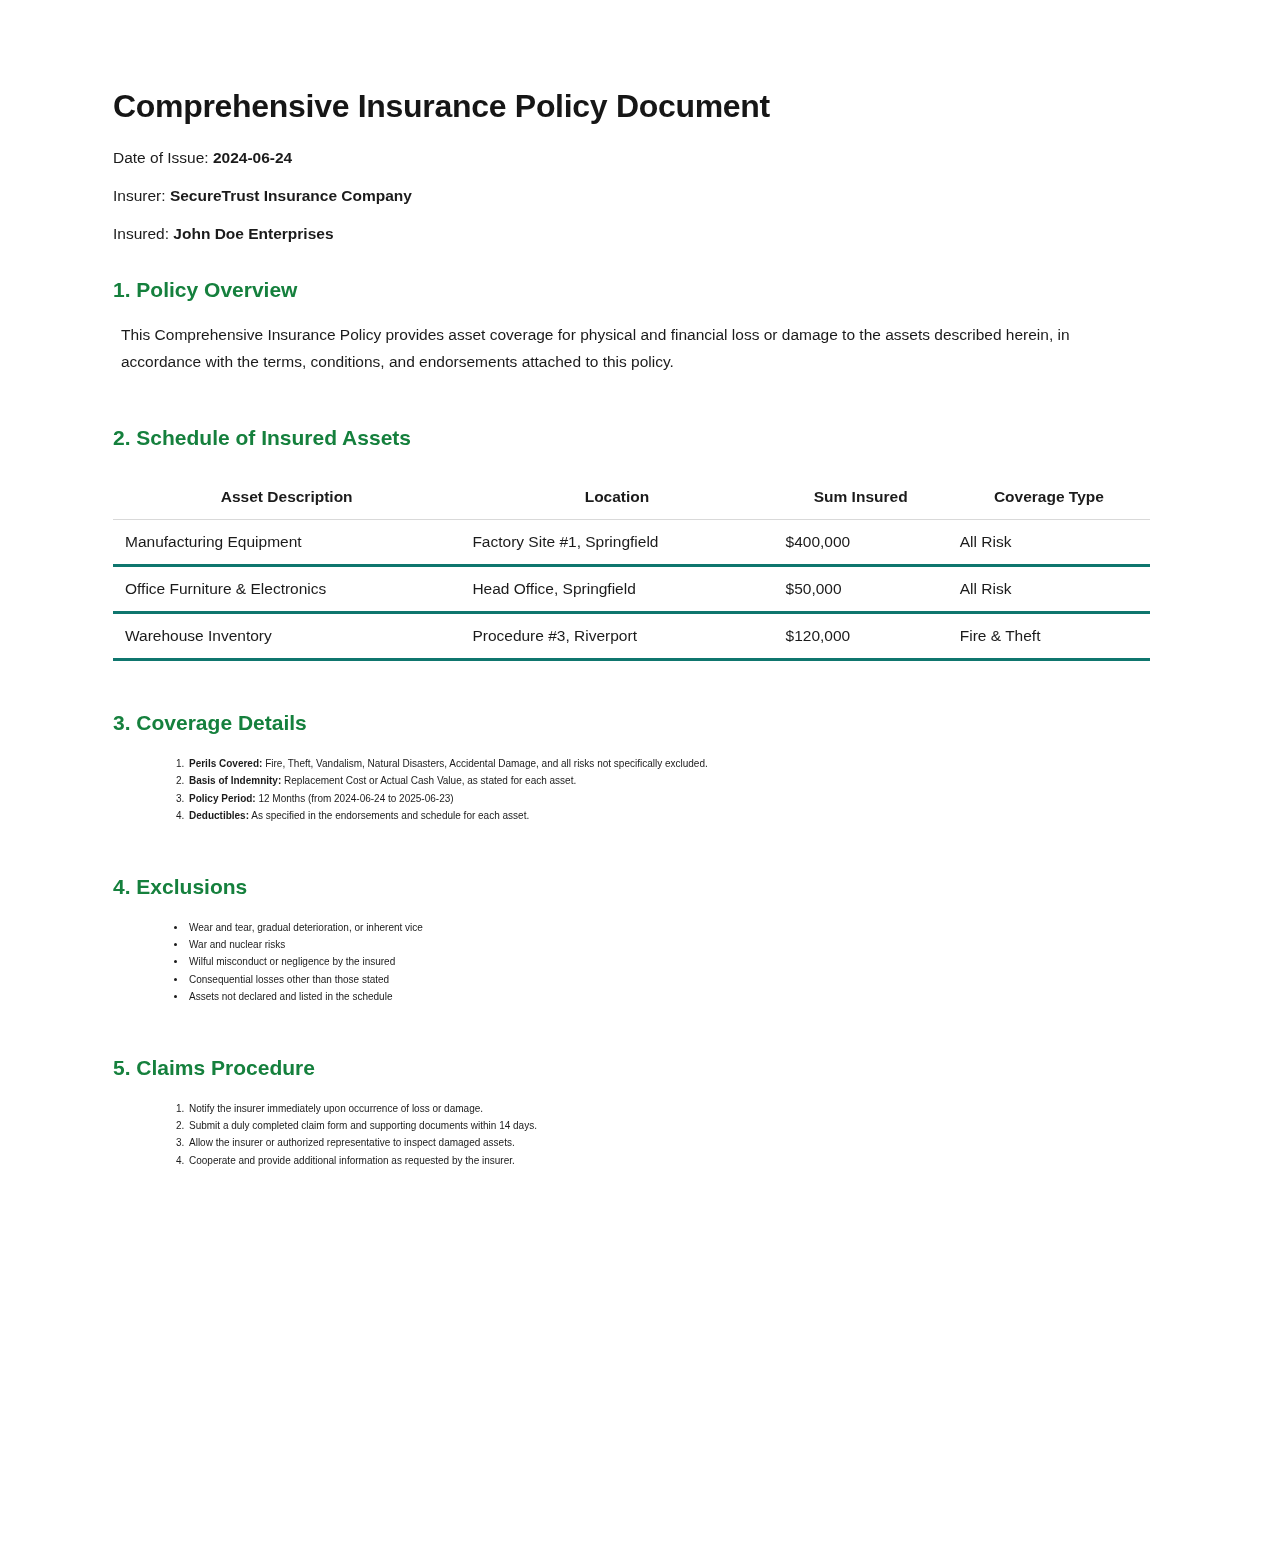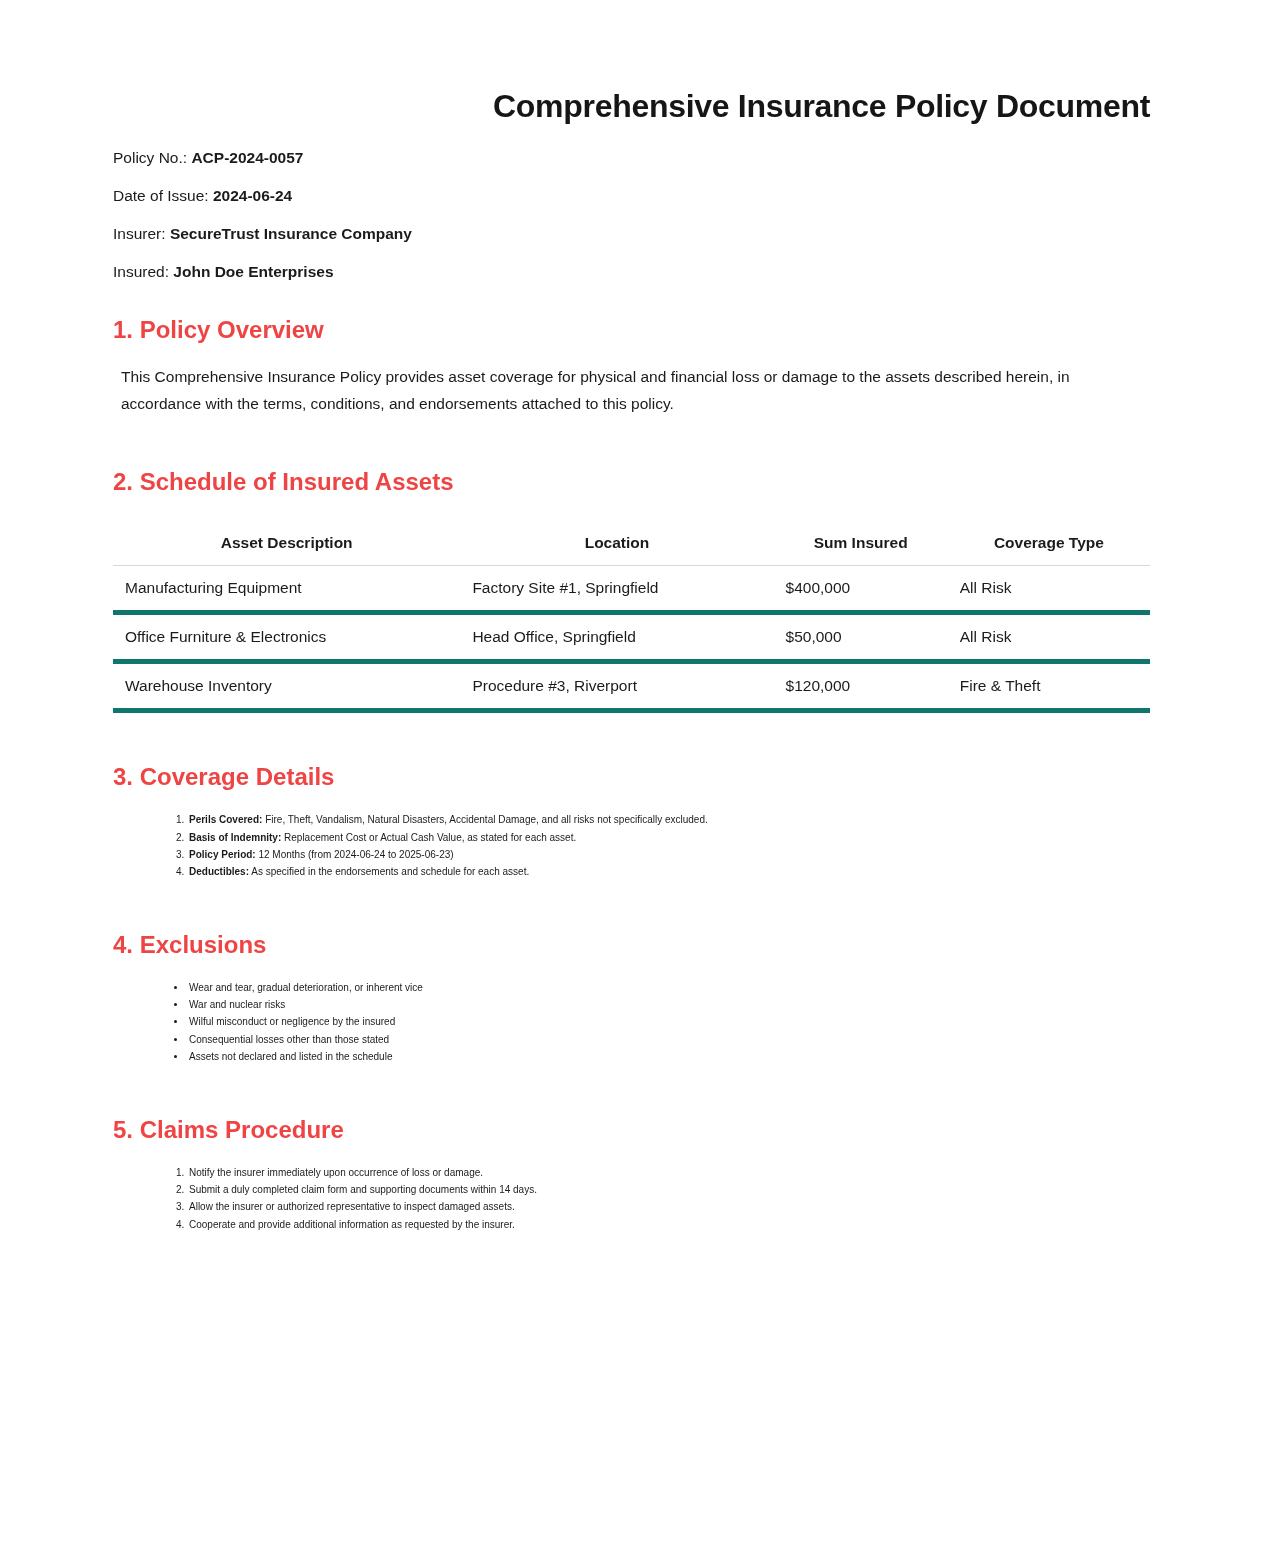--- a/index.html
+++ b/index.html
@@ -16,32 +16,31 @@
     margin: 0 auto;
     padding: 88px 113px 60px 113px;
     background: #ffffff;
   }
   h1.doc-title {
     font-size: 32px;
     font-weight: 700;
     letter-spacing: -0.3px;
     margin: 0 0 24px 0;
     color: #161616;
-    text-align: right;
   }
   p.meta {
     font-size: 15.5px;
     margin: 0 0 21px 0;
     line-height: 1.1;
   }
   p.meta .b { font-weight: 700; }
   h2.section-heading {
-    font-size: 24px;
+    font-size: 21px;
     font-weight: 700;
-    color: #ef4444;
+    color: #15803d;
     margin: 50px 0 20px 0;
   }
   h2.first { margin-top: 36px; }
   p.body-text {
     font-size: 15.5px;
     line-height: 1.74;
     margin: 8px;
     max-width: 1037px;
   }
   table.assets {
@@ -51,41 +50,40 @@
     font-size: 15.5px;
   }
   table.assets th {
     text-align: center;
     font-weight: 700;
     padding: 12px 12px 13px 12px;
     border-bottom: 1px solid #d9d9d9;
   }
   table.assets td {
     padding: 13px 12px;
-    border-bottom: 5px solid #0f766e;
+    border-bottom: 3px solid #0f766e;
   }
   ol.num-list, ul.bullet-list {
     margin: 20px 0 0 0;
     padding: 0 0 0 74px;
     font-size: 10px;
     line-height: 1.74;
   }
   ol.num-list li, ul.bullet-list li {
     padding-left: 2px;
   }
   ol.num-list li strong { font-weight: 700; }
 </style>
 </head>
 <body>
 
 <div class="page">
 
   <h1 class="doc-title">Comprehensive Insurance Policy Document</h1>
 
-  <p class="meta"><span>Policy No.:</span> <span class="b">ACP-2024-0057</span></p>
   <p class="meta"><span>Date of Issue:</span> <span class="b">2024-06-24</span></p>
   <p class="meta"><span>Insurer:</span> <span class="b">SecureTrust Insurance Company</span></p>
   <p class="meta"><span>Insured:</span> <span class="b">John Doe Enterprises</span></p>
 
   <section>
     <h2 class="section-heading first">1. Policy Overview</h2>
     <p class="body-text">This Comprehensive Insurance Policy provides asset coverage for physical and financial loss or damage to the assets described herein, in accordance with the terms, conditions, and endorsements attached to this policy.</p>
   </section>
 
   <section>

